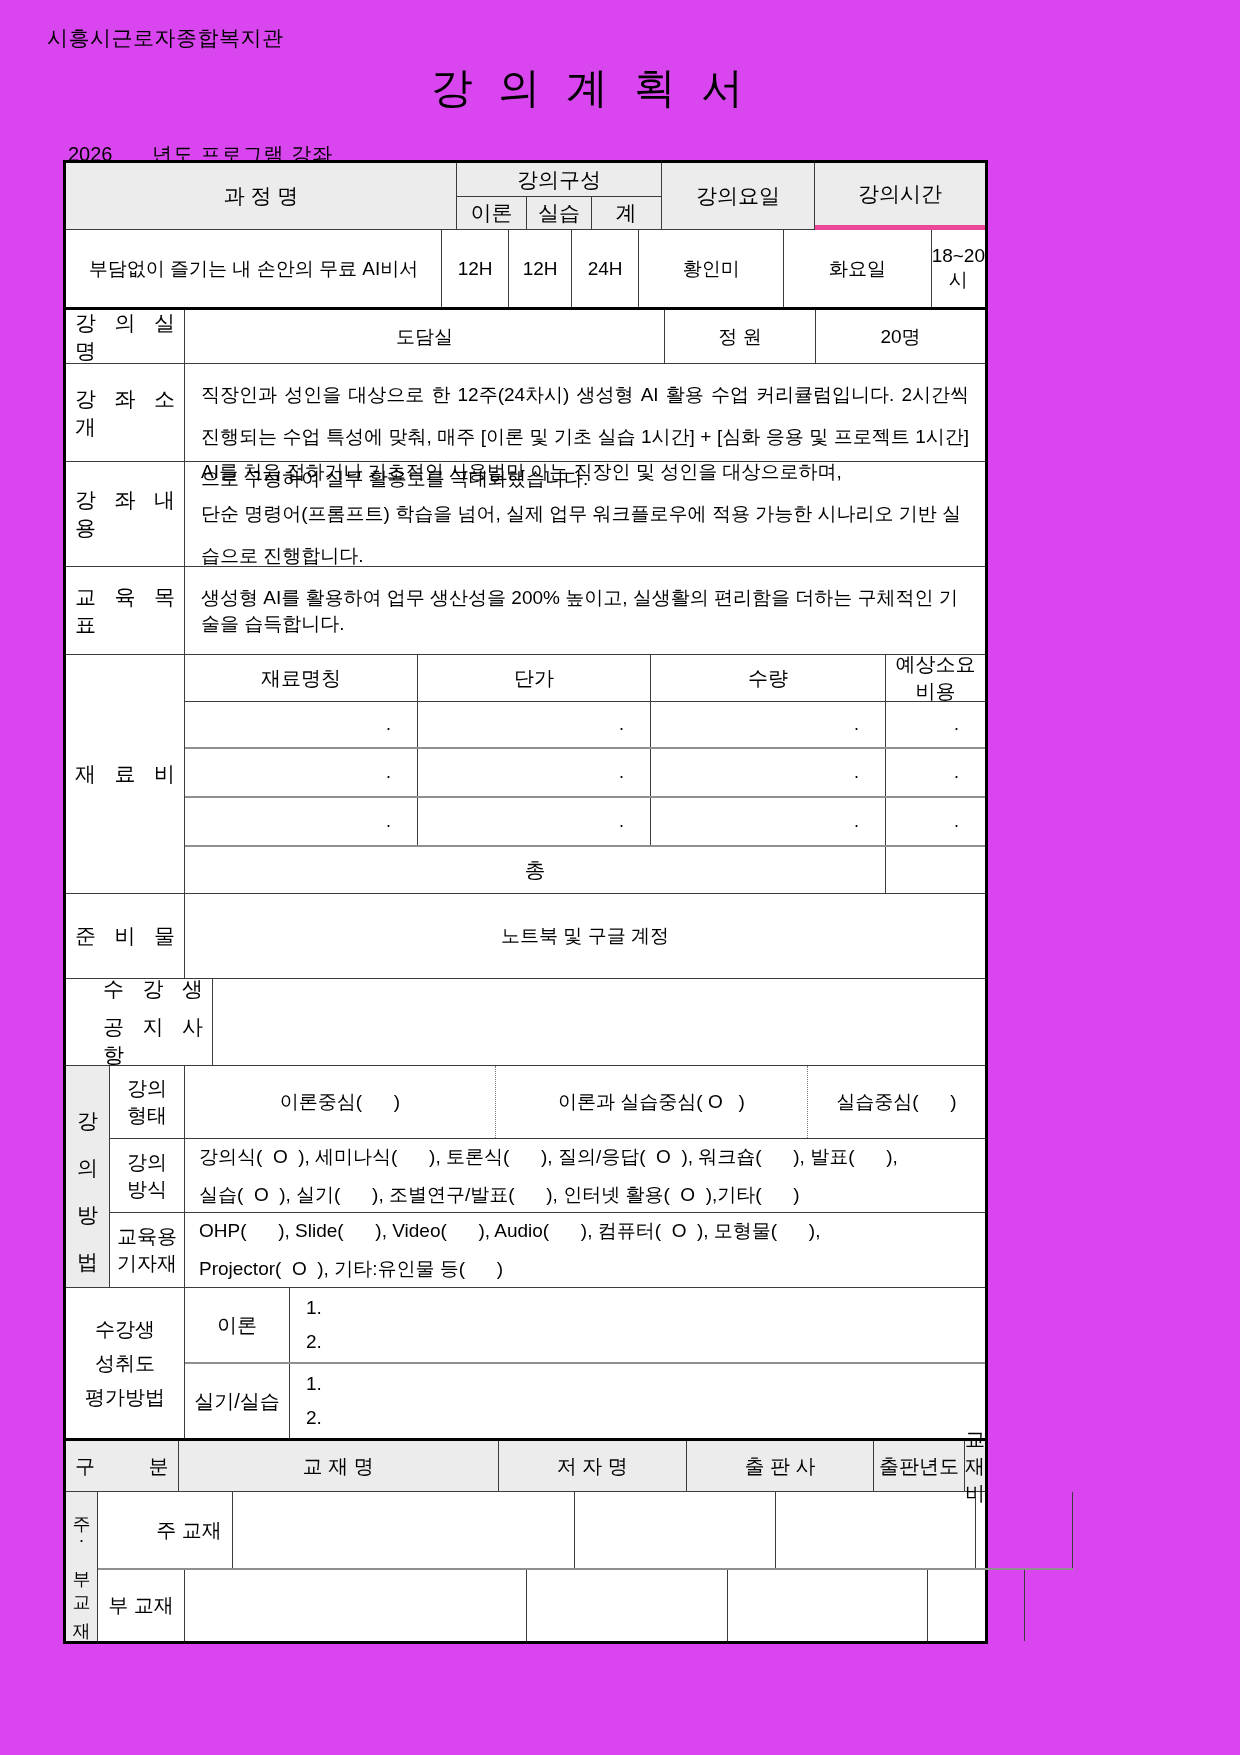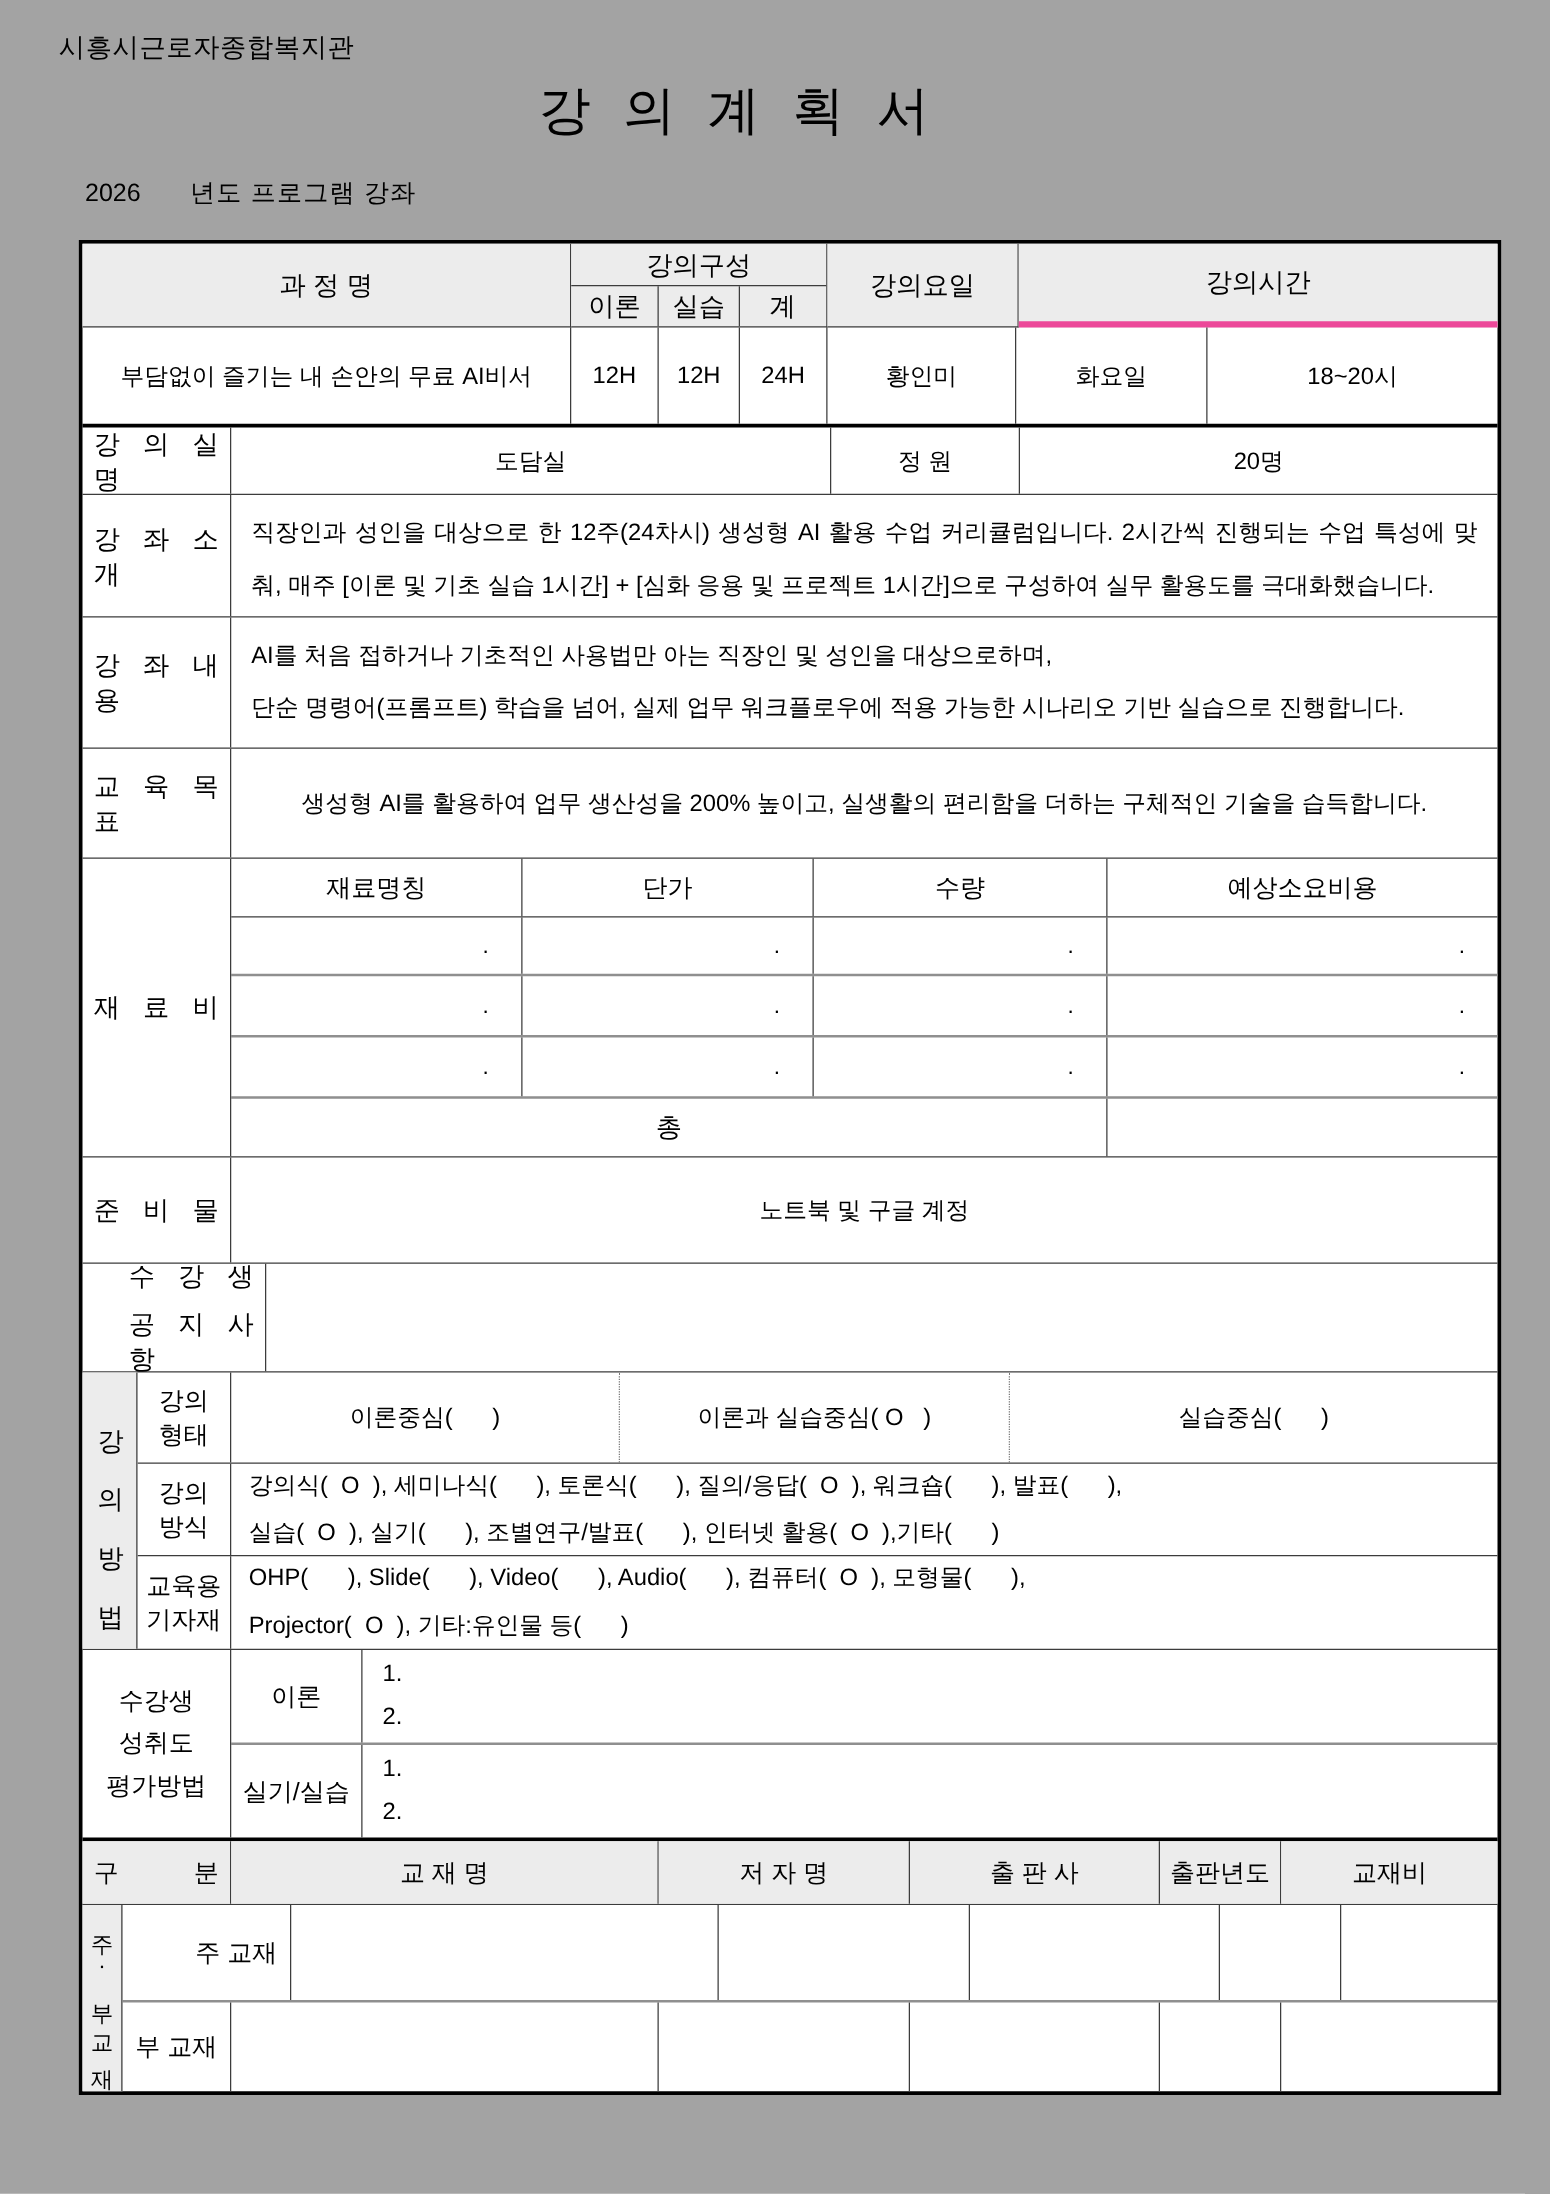--- a/index.html
+++ b/index.html
@@ -1,26 +1,26 @@
 <!DOCTYPE html>
 <html><head>
 <meta charset="utf-8">
 <style>
   * { margin:0; padding:0; box-sizing:border-box; }
   body { background:#fff; font-family:"Liberation Sans","DejaVu Sans",sans-serif; color:#000; }
-  .page { position:relative; width:1240px; height:1755px; background:#a3a3a3; overflow:hidden; }
+  .page { position:relative; width:1240px; height:1755px; background:#d946ef; overflow:hidden; }
 
   .org { position:absolute; left:47px; top:24px; font-size:21px; letter-spacing:0.5px; }
   .title { position:absolute; left:63px; top:60px; width:1055px; text-align:center;
            font-size:42px; font-weight:500; letter-spacing:7px; }
   .subtitle { position:absolute; left:68px; top:141px; font-size:20px; }
   .subtitle .year { display:inline-block; }
   .subtitle .rest { display:inline-block; margin-left:34px; letter-spacing:1px; }
 
-  .doc-table { position:absolute; left:63px; top:192px; width:1138px; border:3px solid #000; background:#fff; }
+  .doc-table { position:absolute; left:63px; top:160px; width:925px; border:3px solid #000; background:#fff; }
 
   .band { display:flex; width:100%; border-bottom:1px solid #3c3c3c; }
   .band.noline { border-bottom:none; }
   .bb-thick { border-bottom:3px solid #000; }
   .bb-gray { border-bottom:2px solid #8f8f8f; }
 
   .cell { border-right:1px solid #3c3c3c; position:relative; }
   .cell.lastc { border-right:none; }
   .shaded { background:#ececec; }
 

